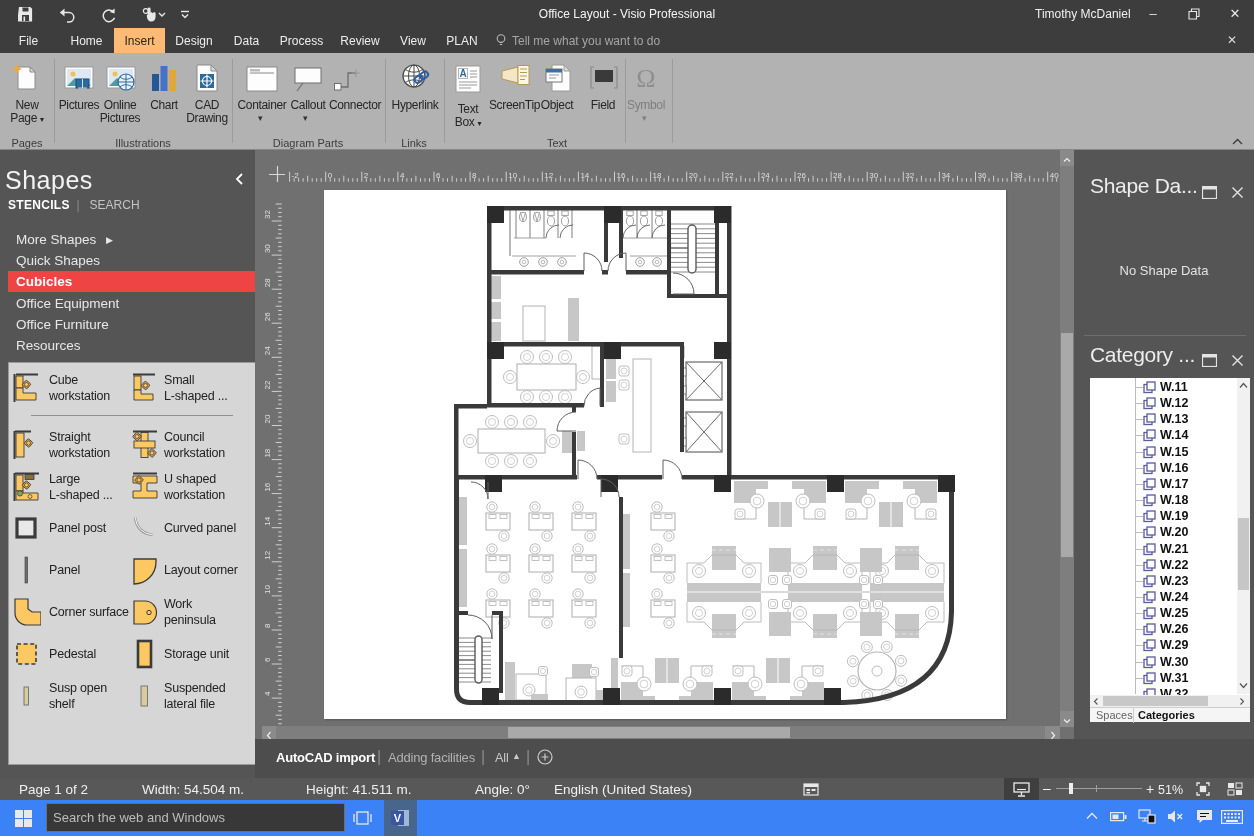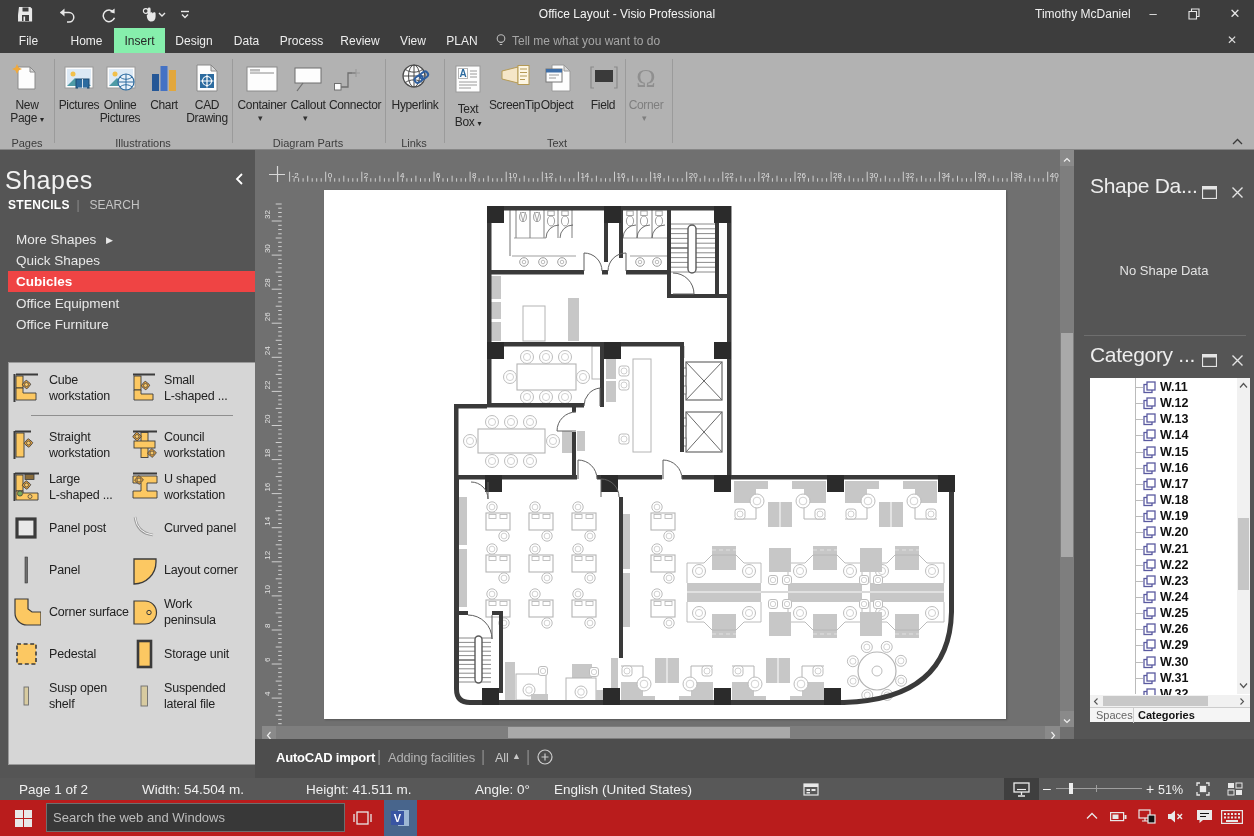--- a/index.html
+++ b/index.html
@@ -11,21 +11,21 @@
 
 #titlebar { left:0; top:0; width:1254px; height:28px; background:#3d3d3d; color:#f2f2f2; }
 #titlebar .ttl { position:absolute; top:7px; width:100%; text-align:center; font-size:12px; color:#f5f5f5; }
 #titlebar .usr { position:absolute; top:7px; left:1035px; font-size:12px; color:#f0f0f0; }
 .qat { position:absolute; top:4px; color:#e8e8e8; }
 .winbtn { position:absolute; top:0; width:34px; height:28px; text-align:center; line-height:28px; color:#e8e8e8; font-size:13px; }
 
 
 #tabrow { left:0; top:28px; width:1254px; height:25px; background:#3d3d3d; }
 .tab { position:absolute; top:0; height:25px; line-height:26px; font-size:12px; color:#ededed; text-align:center; }
-.tab.sel { background:#86efac; color:#262626; }
+.tab.sel { background:#fdba74; color:#262626; }
 #tellme { position:absolute; top:0; height:25px; line-height:26px; font-size:12px; color:#a6a6a6; }
 
 
 #ribbon { left:0; top:53px; width:1254px; height:97px; background:#b2b2b2; border-bottom:1px solid #878787; }
 .rsep { position:absolute; top:6px; height:84px; width:1px; background:#9b9b9b; }
 .rgl { position:absolute; top:84px; width:120px; text-align:center; font-size:11px; color:#3c3c3c; }
 .rlab { position:absolute; text-align:center; font-size:12px; letter-spacing:-0.35px; color:#262626; line-height:13px; }
 .ricon { position:absolute; }
 .chev { position:absolute; color:#333; font-size:9px; }
 
@@ -54,21 +54,21 @@
 #rightpanel { left:1074px; top:150px; width:180px; height:589px; background:#555555; }
 .ptitle { position:absolute; font-size:21px; color:#ededed; letter-spacing:-0.3px; width:110px; overflow:hidden; white-space:nowrap; }
 .picon { position:absolute; color:#e8e8e8; }
 #catlist { position:absolute; left:16px; top:228px; width:160px; height:335px; background:#ffffff; overflow:hidden;}
 .witem { position:absolute; font-size:12.5px; font-weight:700; color:#111; }
 
 
 #pagetabbar { left:255px; top:739px; width:999px; height:39px; background:#4d4d4d; color:#ddd; }
 #statusbar { left:0; top:778px; width:1254px; height:22px; background:#585858; color:#f0f0f0; font-size:13.5px; }
 #statusbar span { position:absolute; top:4px; }
-#taskbar { left:0; top:800px; width:1254px; height:36px; background:#b91c1c; }
+#taskbar { left:0; top:800px; width:1254px; height:36px; background:#3b82f6; }
 #searchbox { position:absolute; left:46px; top:3px; width:299px; height:29px; background:#383838; border:1px solid #6e6e6e; color:#bdbdbd; font-size:13px; line-height:28px; padding-left:6px; }
 </style>
 </head>
 <body>
 <div id="app">
 
   <div id="titlebar" class="abs">
     <svg class="qat" style="left:18px;top:6px" width="175" height="17" viewBox="0 0 175 17">
       <g fill="none" stroke="#e8e8e8" stroke-width="1.2">
         <path d="M1.5,1.5 h10.5 l1.5,1.5 v12 h-13.5 z" fill="#e8e8e8"></path>
@@ -241,38 +241,39 @@
 
     <svg class="ricon" style="left:590px;top:13px" width="28" height="24" viewBox="0 0 28 24">
       <rect x="5" y="4" width="18" height="12" fill="#3a3a3a"></rect>
       <path d="M4,1 h-3 v21 h3 M24,1 h3 v21 h-3" fill="none" stroke="#8a8a8a" stroke-width="1.2"></path>
     </svg>
     <div class="rlab" style="left:578px;top:46px;width:50px">Field</div>
 
     <svg class="ricon" style="left:632px;top:10px" width="28" height="30" viewBox="0 0 28 30">
       <text x="14" y="24" font-size="26" fill="#8f8f8f" text-anchor="middle" font-family="Liberation Serif">Ω</text>
     </svg>
-    <div class="rlab" style="left:620px;top:46px;width:52px;color:#7e7e7e">Corner</div>
+    <div class="rlab" style="left:620px;top:46px;width:52px;color:#7e7e7e">Symbol</div>
     <div class="chev" style="left:642px;top:60px;color:#7e7e7e">▾</div>
     <svg style="position:absolute;left:1232px;top:85px" width="11" height="7" viewBox="0 0 11 7">
         <path d="M1,6 L5.5,1.5 L10,6" fill="none" stroke="#3a3a3a" stroke-width="1.3"></path>
       </svg>
   </div>
 
   <div id="leftpanel" class="abs">
     <div id="shapesTitle">Shapes</div>
     <svg style="position:absolute;left:234px;top:22px" width="12" height="14" viewBox="0 0 12 14">
         <path d="M8,2 L3,7 L8,12" fill="none" stroke="#fff" stroke-width="1.8"></path>
       </svg>
     <div id="stencilTabs"><b>STENCILS</b> &nbsp;<span style="color:#8b8b8b">|</span>&nbsp;&nbsp; SEARCH</div>
     <div class="lpitem" style="top:79px">More Shapes<span style="position:absolute;left:98px;top:1px;font-size:9px">▶</span></div>
     <div class="lpitem" style="top:100px">Quick Shapes</div>
     <div class="lpitem sel" style="top:121px">Cubicles</div>
     <div class="lpitem" style="top:143px">Office Equipment</div>
     <div class="lpitem" style="top:164px">Office Furniture</div>
+    <div class="lpitem" style="top:185px">Resources</div>
     <div id="stencilbox">
 <div style="position:absolute;left:22px;top:52px;width:202px;height:1px;background:#8f8f8f"></div>
 <svg style="position:absolute;left:4px;top:10px" width="28" height="30" viewBox="0 0 28 30">
           <path d="M3,1.5 h22" stroke="#3b3b3b" stroke-width="2"></path>
           <path d="M1.5,1 v28" stroke="#3b3b3b" stroke-width="2"></path>
           <rect x="3" y="3" width="7" height="12" fill="#fcc862" stroke="#3b3b3b" stroke-width="0.9"></rect>
           <path d="M3,15 v12 h20 v-7 h-13 v-5 z" fill="#fcc862" stroke="#3b3b3b" stroke-width="0.9"></path>
           <rect x="10.3" y="8.3" width="6.4" height="6.4" rx="1" fill="#e8a33d" stroke="#3b3b3b" stroke-width="0.8" transform="rotate(40 13.5 11.5)"></rect>
           <circle cx="13.5" cy="11.5" r="1.984" fill="#f6c96e" stroke="#3b3b3b" stroke-width="0.7"></circle>
         </svg>

